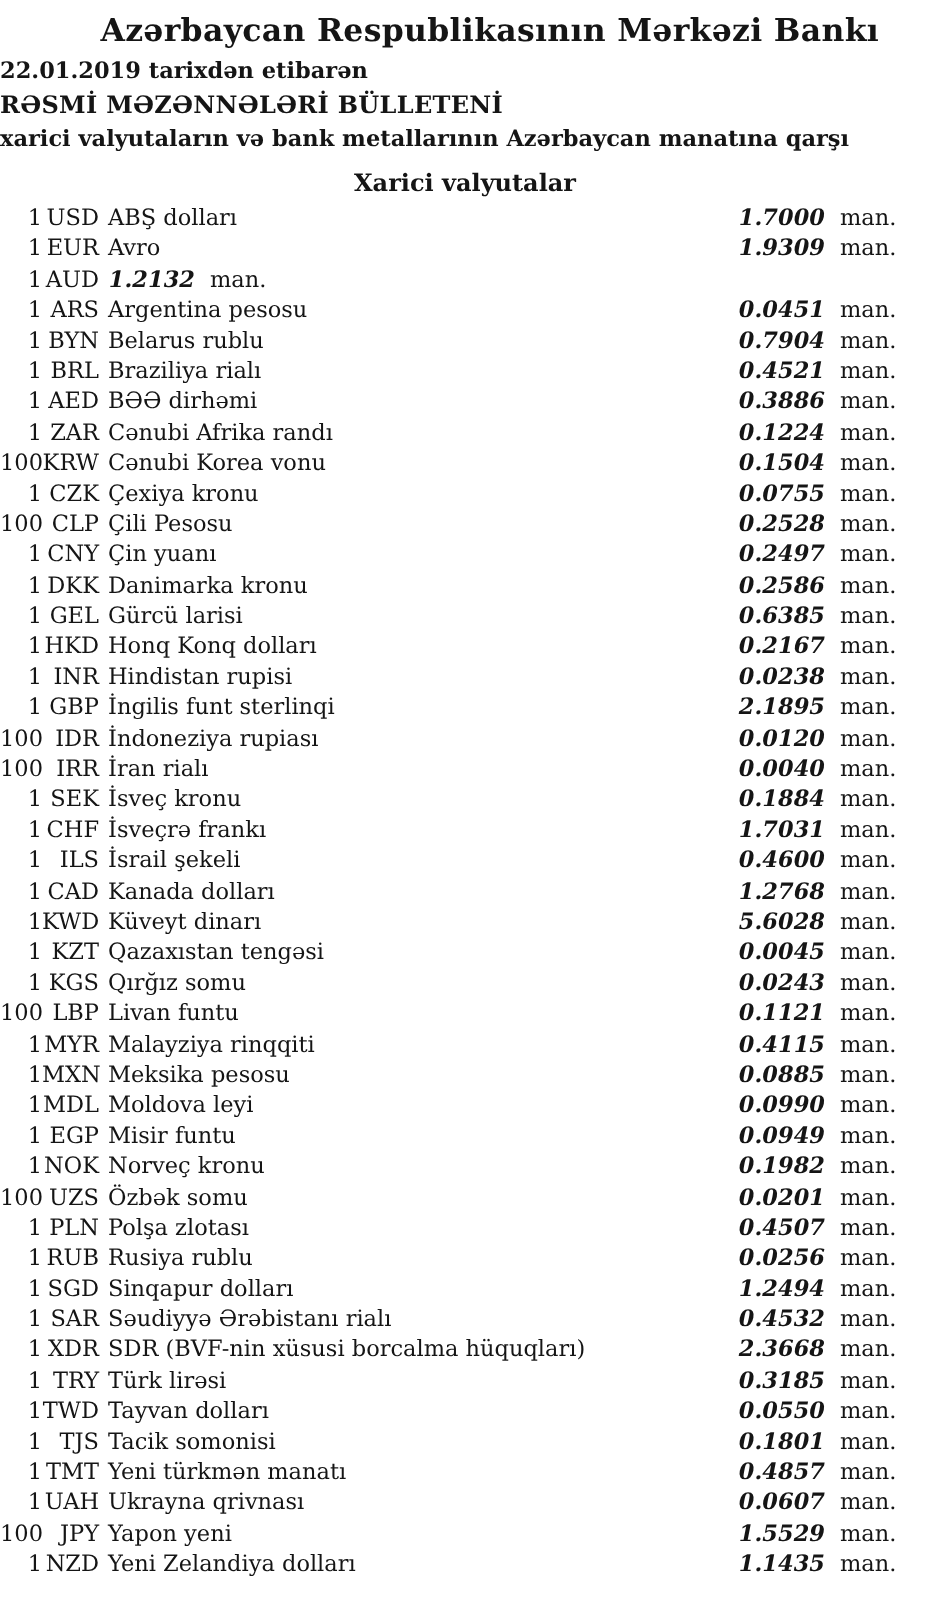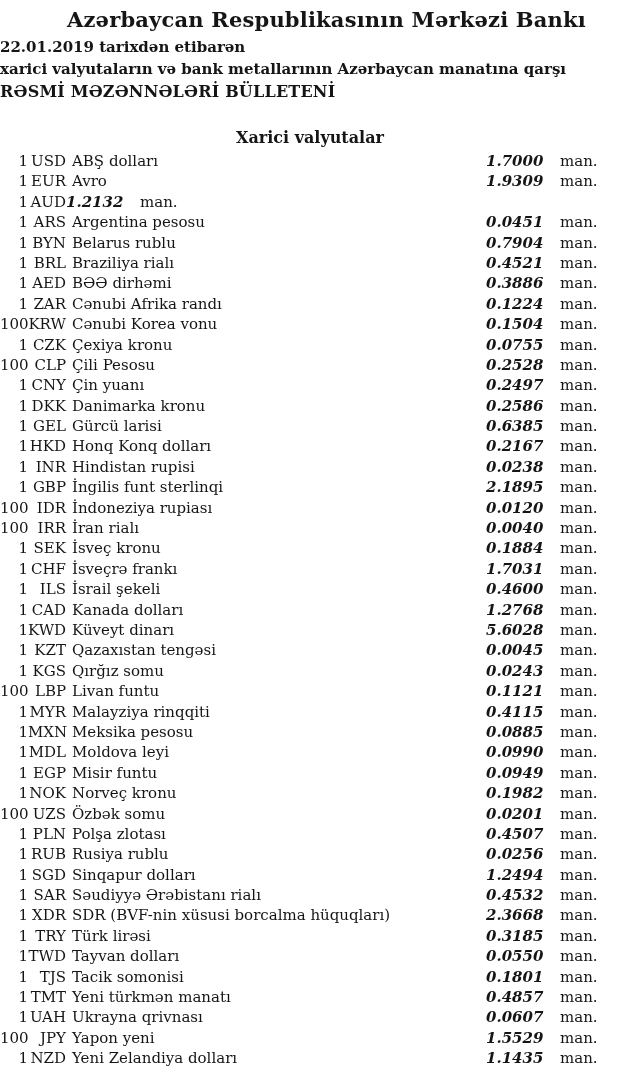--- a/index.html
+++ b/index.html
@@ -32,21 +32,21 @@
   }
   .hdr-line {
     font-size: 15px;
     line-height: 20px;
     font-weight: bold;
   }
   .hdr-date     { margin-top: 4px; }
   .hdr-subtitle { margin-top: 2px; }
   .hdr-bulletin { margin-top: 3px; font-size: 16px; letter-spacing: 0.2px; }
   .section-title {
-    margin-top: 26px;
+    margin-top: 10px;
     text-align: center;
     font-size: 16px;
     line-height: 20px;
     font-weight: bold;
   }
   .rates-table {
     margin-top: 3px;
   }
   .row {
     display: flex;
@@ -67,40 +67,40 @@
     flex: 0 0 auto;
   }
   .name {
     flex: 1 1 auto;
     padding-left: 6px;
     white-space: nowrap;
     overflow: hidden;
   }
   .rate {
     width: 64px;
-    text-align: left;
+    text-align: right;
     font-weight: bold;
     font-style: italic;
     flex: 0 0 auto;
   }
   .unit {
     width: 36px;
     padding-left: 10px;
     text-align: center;
     flex: 0 0 auto;
   }
 </style>
 </head>
 <body>
 
 <div class="page">
   <div class="bank-title">Azərbaycan Respublikasının Mərkəzi Bankı</div>
   <div class="hdr-line hdr-date">22.01.2019 tarixdən etibarən</div>
+  <div class="hdr-line hdr-bulletin">RƏSMİ MƏZƏNNƏLƏRİ BÜLLETENİ</div>
   <div class="hdr-line hdr-subtitle">xarici valyutaların və bank metallarının Azərbaycan manatına qarşı</div>
-  <div class="hdr-line hdr-bulletin">RƏSMİ MƏZƏNNƏLƏRİ BÜLLETENİ</div>
 
   <div class="section-title">Xarici valyutalar</div>
 
   <div class="rates-table" id="rates-table">
   <div class="row">
     <span class="qty">1</span>
     <span class="code">USD</span>
     <span class="name">ABŞ dolları</span>
     <span class="rate">1.7000</span>
     <span class="unit">man.</span>

